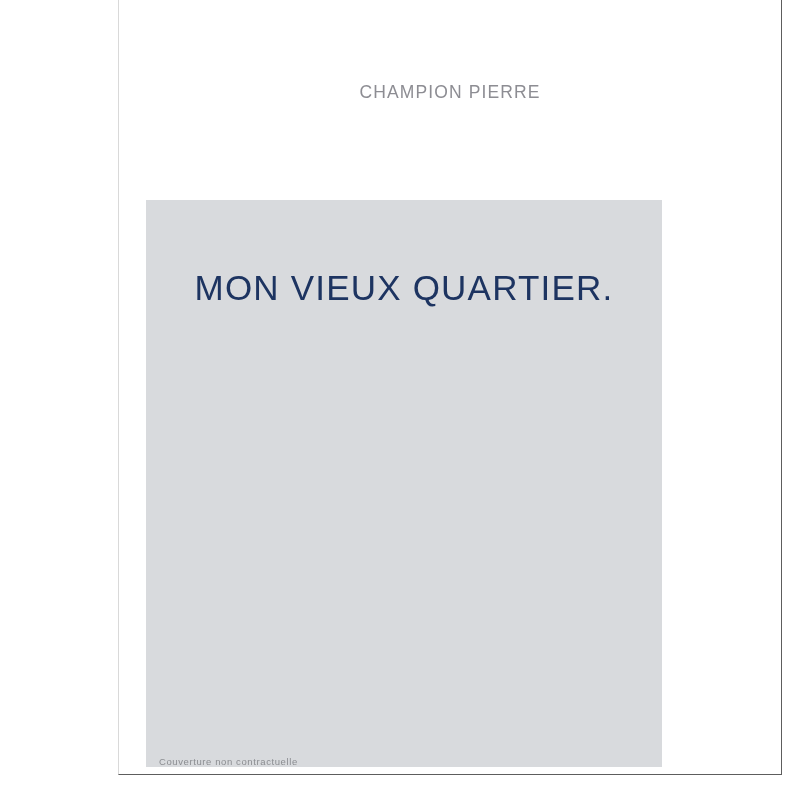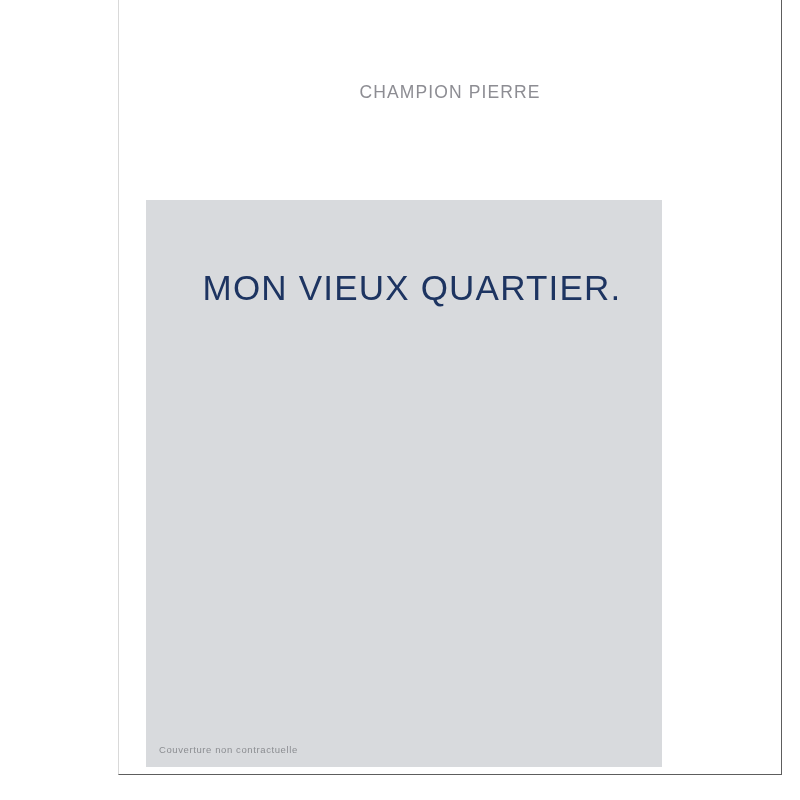--- a/index.html
+++ b/index.html
@@ -61,27 +61,26 @@
     position: absolute;
     left: 0;
     top: 68px;
     width: 100%;
     text-align: center;
     font-size: 35px;
     letter-spacing: 1.2px;
     color: #1d3461;
     font-weight: 400;
     white-space: nowrap;
-    padding-left: 8px;
   }
 
   .disclaimer {
     position: absolute;
     left: 13px;
-    bottom: 12px;
+    bottom: 0;
     font-size: 9.5px;
     letter-spacing: 0.6px;
     color: #8b8d91;
     white-space: nowrap;
   }
 </style>
 </head>
 <body>
 
 <div class="canvas">

